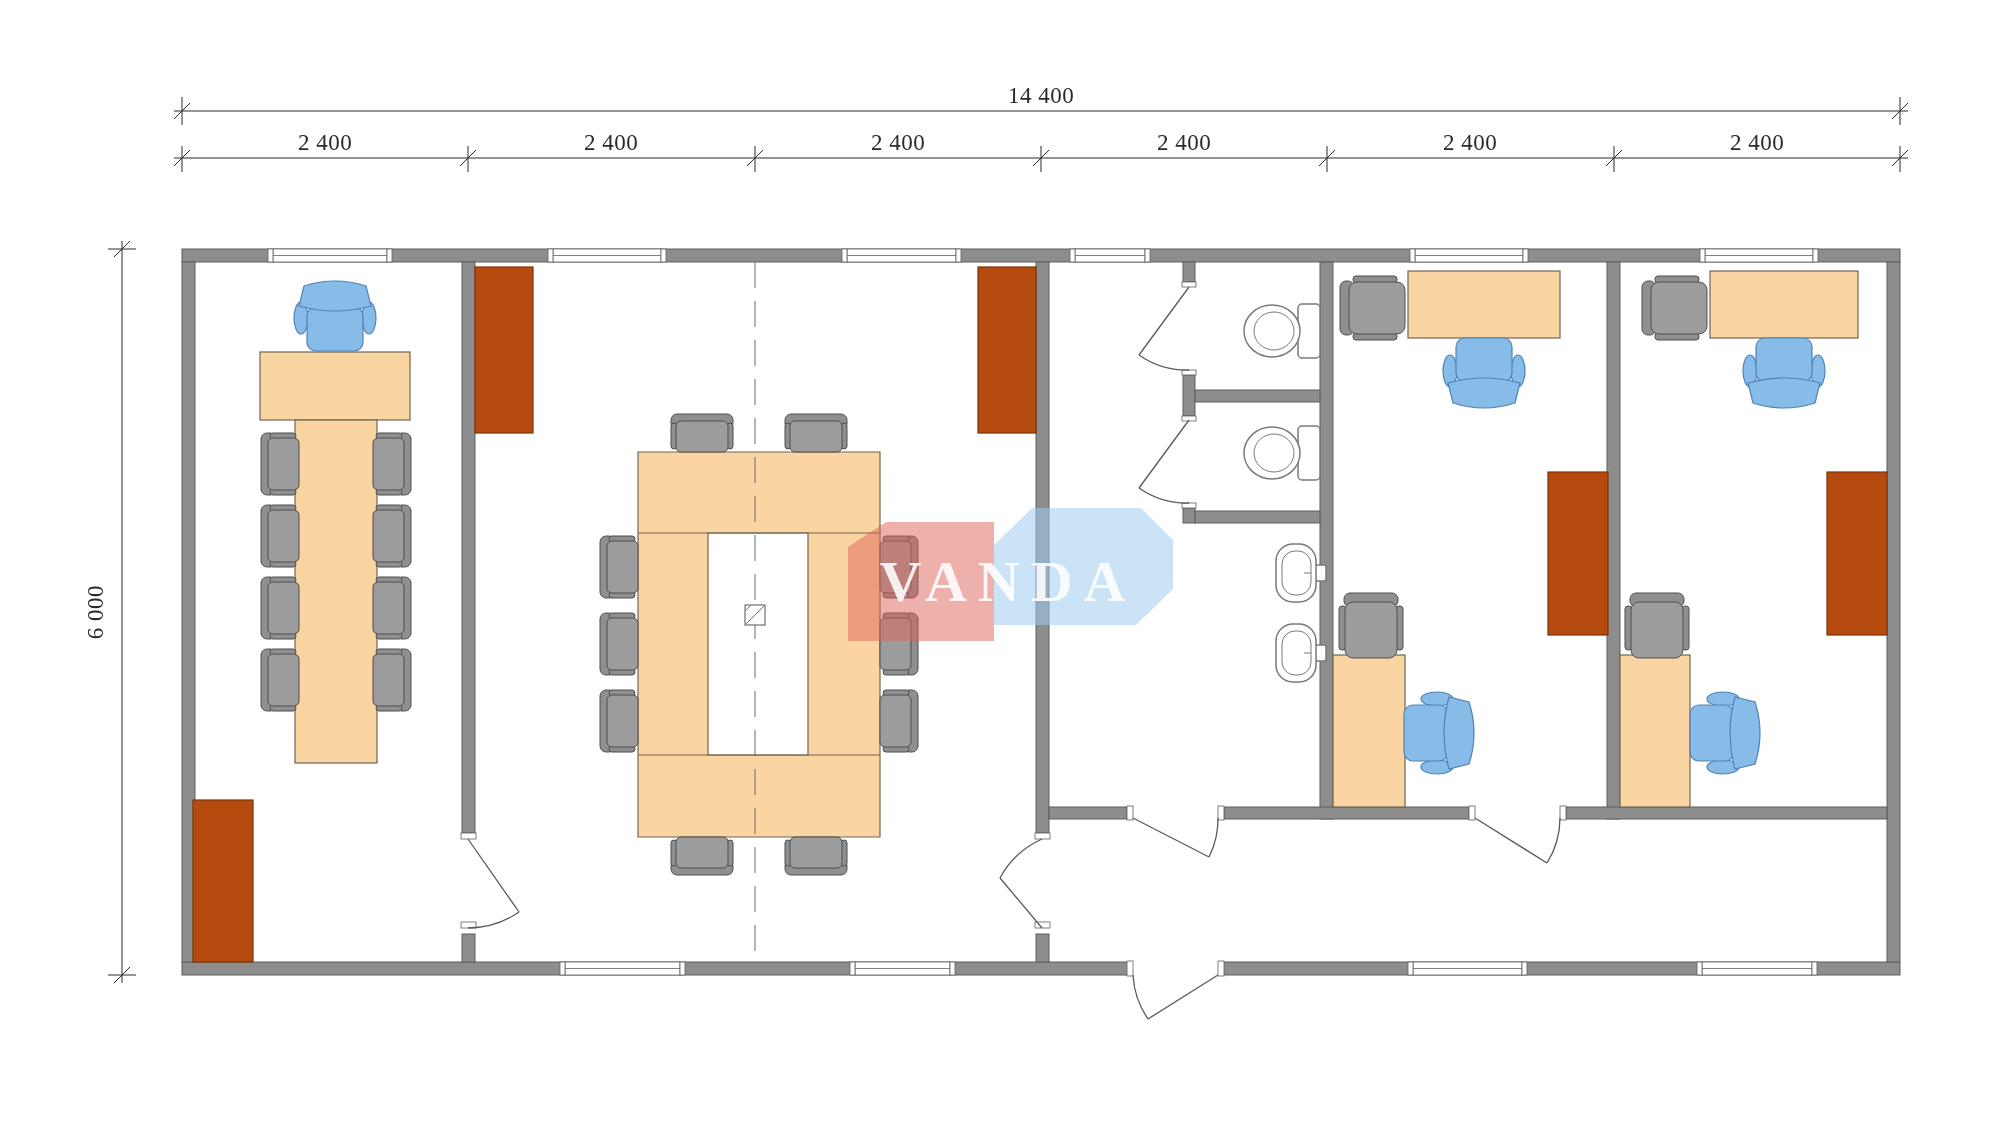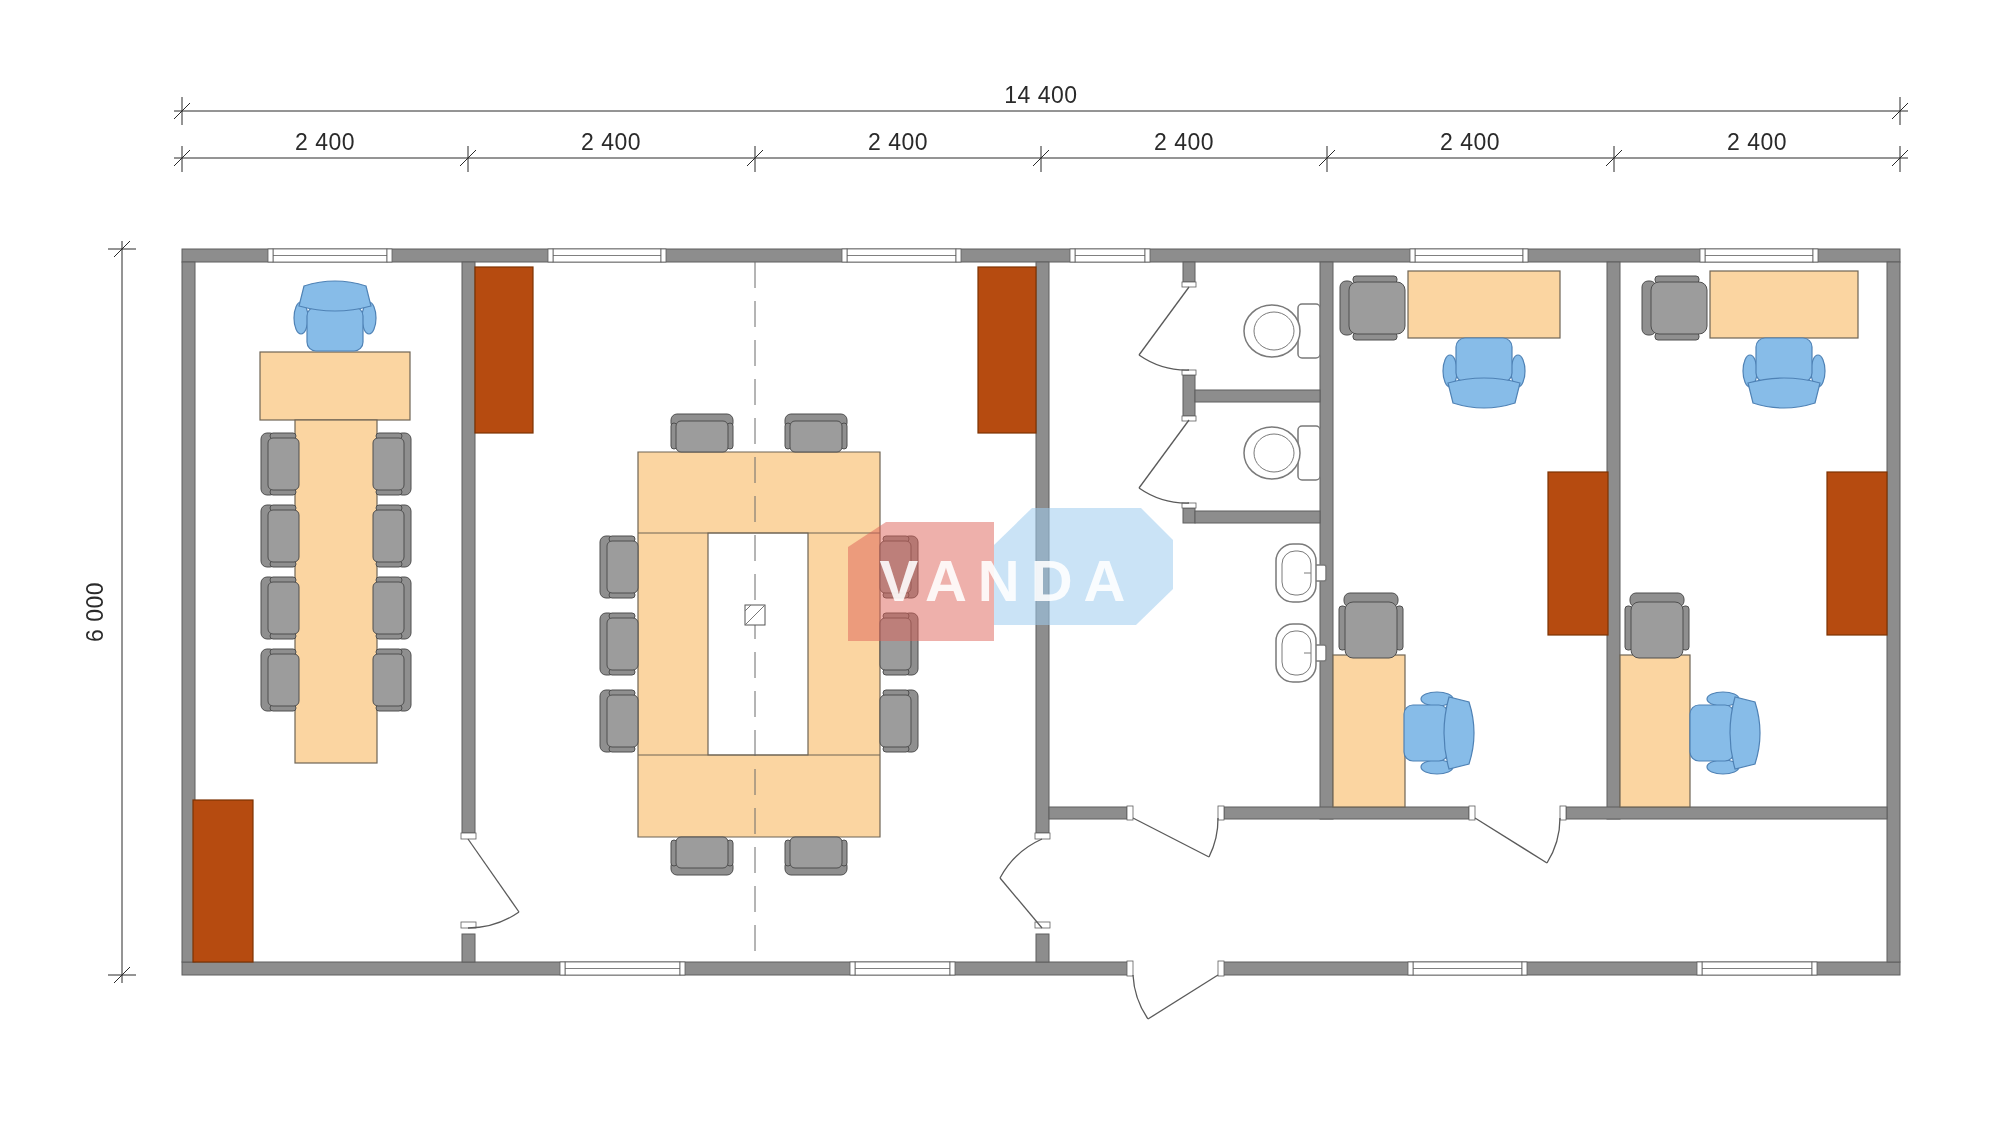--- a/index.html
+++ b/index.html
@@ -1,17 +1,17 @@
 <!DOCTYPE html>
 <html style="--bg: #ffffff; --wall-fill: #8d8d8d; --wall-stroke: #5f5f5f; --wood-fill: #fbd5a1; --wood-stroke: #6f6555; --cabinet-fill: #b64b10; --cabinet-stroke: #7c3203; --chair-blue-fill: #87bce8; --chair-blue-stroke: #4f82b5; --chair-gray-fill: #9c9c9c; --chair-gray-back: #8f8f8f; --chair-gray-stroke: #4f4f4f; --fixture-stroke: #7a7a7a; --door-stroke: #5a5a5a; --dim-color: #2a2a2a; --centerline: #6a6a6a; --wm-red: rgba(222,98,88,0.50); --wm-blue: rgba(158,204,238,0.55); --wm-text: rgba(255,255,255,0.88);"><head>
 <meta charset="utf-8">
 <style>
   html,body{margin:0;padding:0;background:#fff;}
   #stage{position:relative;width:2000px;height:1147px;background:var(--bg,#fff);overflow:hidden;
-         font-family:Liberation Sans, sans-serif;}
+         font-family:Liberation Serif, serif;}
   svg{display:block}
   .wall{fill:var(--wall-fill);stroke:var(--wall-stroke);stroke-width:1}
   .cap{fill:#fff;stroke:var(--wall-stroke);stroke-width:.8}
   .winbox{fill:#fff;stroke:var(--wall-stroke);stroke-width:.8}
   .winline{stroke:var(--wall-stroke);stroke-width:.8}
   .opening{fill:#fff;stroke:none}
   .wood{fill:var(--wood-fill);stroke:var(--wood-stroke);stroke-width:1.2}
   .woodline{stroke:var(--wood-stroke);stroke-width:1}
   .cab{fill:var(--cabinet-fill);stroke:var(--cabinet-stroke);stroke-width:1.2}
   .gseat{fill:var(--chair-gray-fill);stroke:var(--chair-gray-stroke);stroke-width:1}

